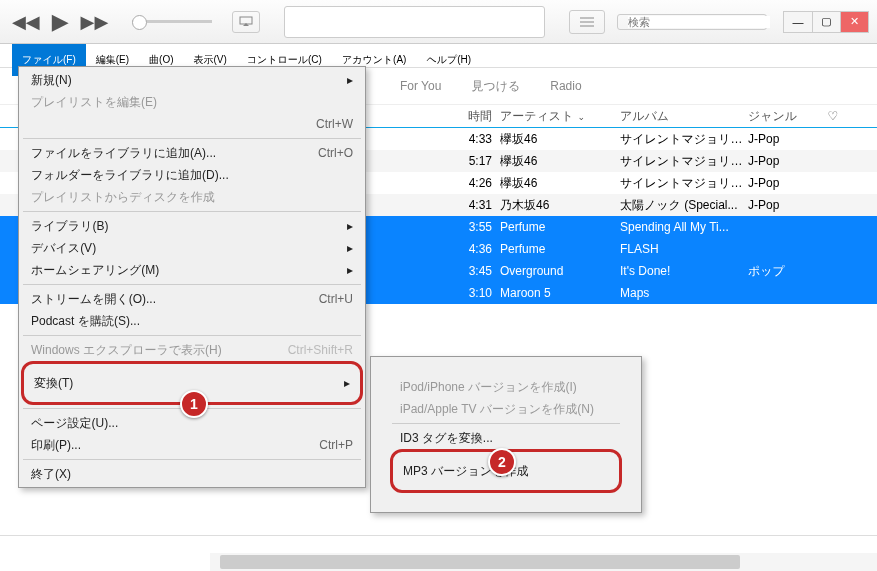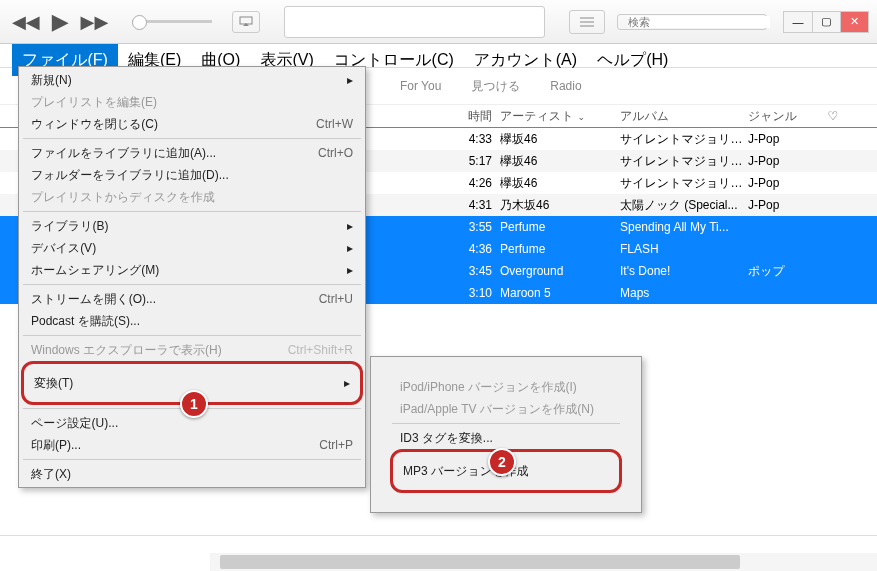--- a/index.html
+++ b/index.html
@@ -13,21 +13,21 @@
 .center-panel{flex:1;height:32px;background:#fff;border:1px solid #ccc;border-radius:3px;margin:0 20px;display:flex;align-items:center;justify-content:center;}
 .apple{font-size:18px;color:#999;}
 .view-btn{border:1px solid #ccc;border-radius:3px;width:36px;height:24px;display:flex;align-items:center;justify-content:center;}
 .search{border:1px solid #ccc;border-radius:3px;width:150px;height:16px;display:flex;align-items:center;padding:0 6px;gap:4px;margin-left:8px;}
 .search input{border:none;outline:none;flex:1;font-size:11px;}
 .winbtns{display:flex;margin-left:12px;border:1px solid #ccc;}
 .winbtn{width:28px;height:20px;border:none;background:#f5f5f5;border-left:1px solid #ccc;display:flex;align-items:center;justify-content:center;font-size:11px;}
 .winbtn:first-child{border-left:none;}
 .winbtn.close{background:#e66;color:#fff;}
 .menubar{height:24px;background:#fff;border-bottom:1px solid #ddd;display:flex;align-items:stretch;padding-left:12px;}
-.menuitem{padding:16px 10px;display:flex;align-items:center;cursor:pointer;font-size:16px;}
+.menuitem{padding:16px 10px;display:flex;align-items:center;cursor:pointer;font-size:10px;}
 .menuitem.active{background:#0078d7;color:#fff;}
 .tabs{height:36px;display:flex;align-items:center;padding-left:400px;gap:30px;color:#888;}
 .tabs span{cursor:pointer;}
 .colheaders{height:24px;border-top:1px solid #eee;border-bottom:1px solid #0ea5e9;display:flex;align-items:center;font-size:11px;color:#555;}
 .col-time{width:500px;text-align:right;padding-right:8px;}
 .col-artist{width:120px;}
 .col-album{width:128px;}
 .col-genre{width:70px;}
 .row{height:22px;display:flex;align-items:center;font-size:12px;}
 .row.alt{background:#f5f5f5;}
@@ -171,21 +171,20 @@
 
 <div class="dropdown" id="dropdown">
     <div class="ditem">
       <span>新規(N)</span>
       <span class="arrow">▸</span>
     </div>
     <div class="ditem disabled">
       <span>プレイリストを編集(E)</span>
     </div>
     <div class="ditem">
-      <span>ウィンドウを閉じる(C)</span>
       <span class="shortcut">Ctrl+W</span>
     </div>
     <div class="dsep"></div>
     <div class="ditem">
       <span>ファイルをライブラリに追加(A)...</span>
       <span class="shortcut">Ctrl+O</span>
     </div>
     <div class="ditem">
       <span>フォルダーをライブラリに追加(D)...</span>
     </div>

